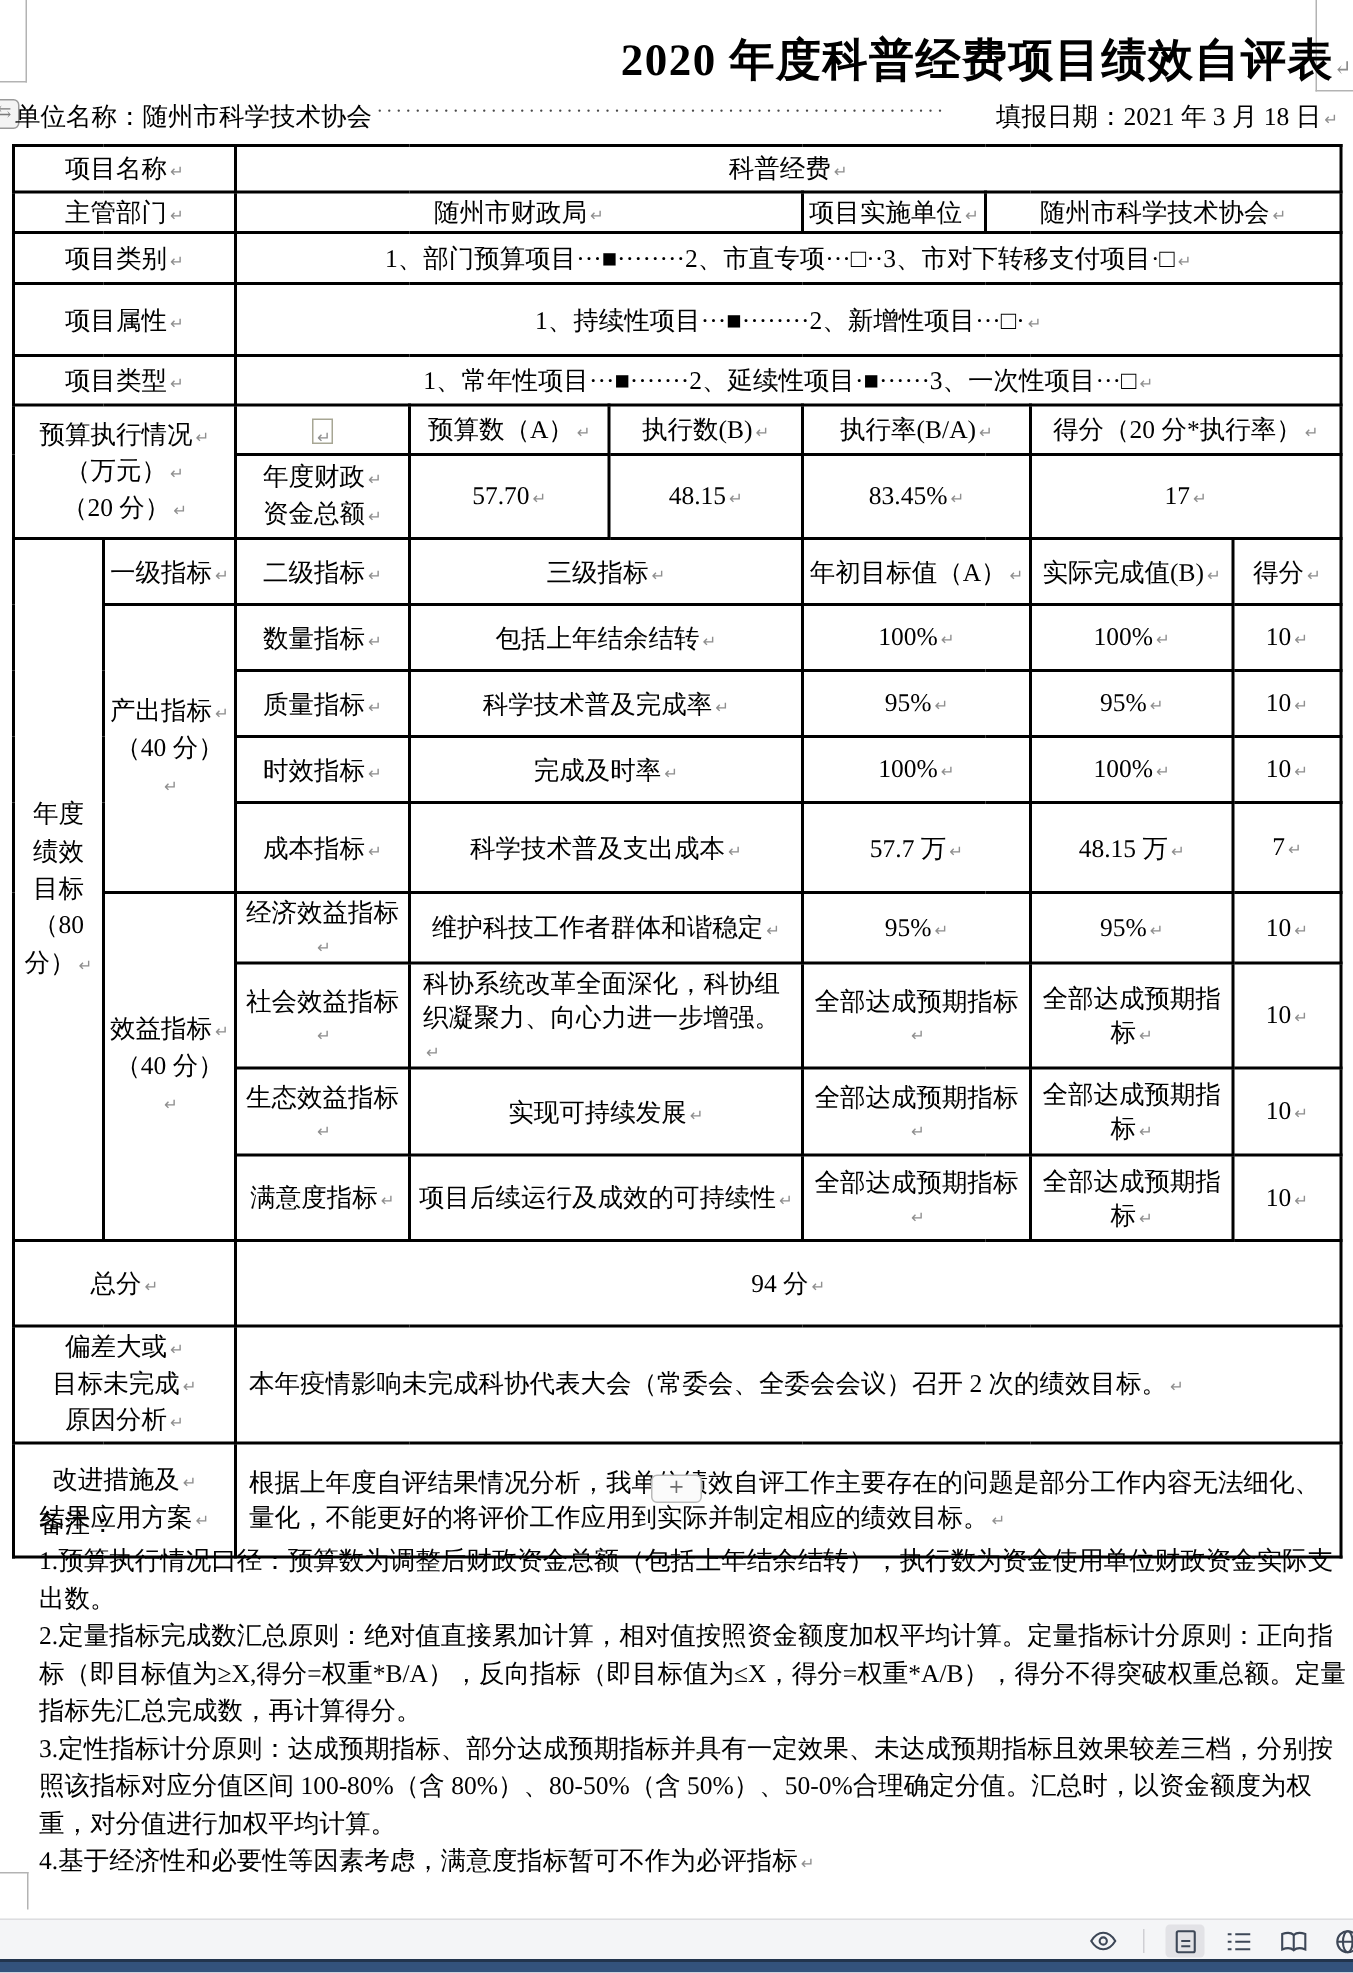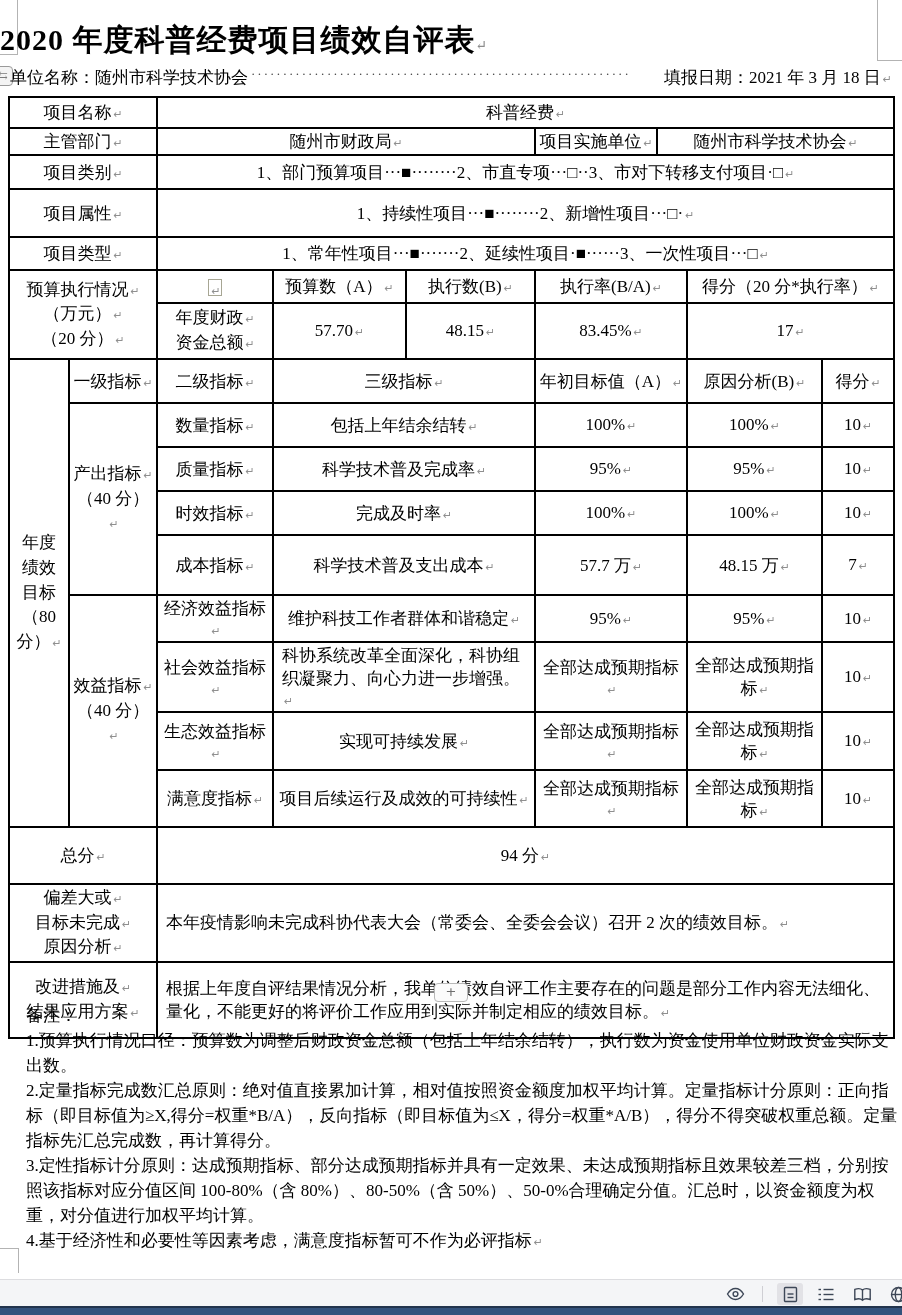--- a/index.html
+++ b/index.html
@@ -6,21 +6,21 @@
   body{
     width:902px;height:1315px;background:#ffffff;position:relative;overflow:hidden;
     font-family:"Liberation Serif","DejaVu Serif",serif;color:#000;
   }
   
   .corner{position:absolute;background:#fff;}
   .corner-tl{left:0;top:0;width:17px;height:54px;border-right:1px solid #b3b3b3;border-bottom:1px solid #b3b3b3;}
   .corner-tr{right:0;top:0;width:24px;height:60px;border-left:1px solid #b3b3b3;border-bottom:1px solid #b3b3b3;}
   .corner-bl{left:0;top:1248px;width:18px;height:24px;border-right:1px solid #b3b3b3;border-top:1px solid #b3b3b3;}
 
-  .doc-title{position:absolute;top:20px;left:0;width:100%;text-align:left;
+  .doc-title{position:absolute;top:20px;left:0;width:100%;text-align:right;
     font-size:30px;font-weight:bold;letter-spacing:1px;}
   .doc-title .pm2{font-size:14px;color:#8c8c8c;font-weight:normal;}
 
   .head-line{position:absolute;top:66px;left:10px;width:882px;display:flex;
     font-size:17px;white-space:nowrap;}
   .head-line .leader{flex:1;overflow:hidden;color:#4a4a4a;letter-spacing:2px;font-size:13px;padding:0 3px;}
 
   .move-handle{position:absolute;left:-7px;top:66px;width:18px;height:18px;border:1px solid #9a9a9a;
     border-radius:4px;background:#f4f4f4;color:#7a7a7a;font-size:11px;line-height:17px;text-align:center;}
 
@@ -142,21 +142,21 @@
       <div>年度</div>
       <div>绩效</div>
       <div>目标</div>
       <div>（80</div>
       <div class="pm">分）</div>
     </td>
     <td><span class="pm">一级指标</span></td>
     <td><span class="pm">二级指标</span></td>
     <td colspan="2"><span class="pm">三级指标</span></td>
     <td colspan="2" class="nw"><span class="pm">年初目标值（A）</span></td>
-    <td class="nw"><span class="pm">原因分析(B)</span></td>
+    <td class="nw"><span class="pm">实际完成值(B)</span></td>
     <td class="rowend"><span class="pm">得分</span></td>
   </tr>
 
   <tr style="height:44px">
     <td rowspan="4" class="vstack">
       <div class="pm">产出指标</div>
       <div class="pm">（40 分）</div>
     </td>
     <td><span class="pm">数量指标</span></td>
     <td colspan="2"><span class="pm">包括上年结余结转</span></td>

